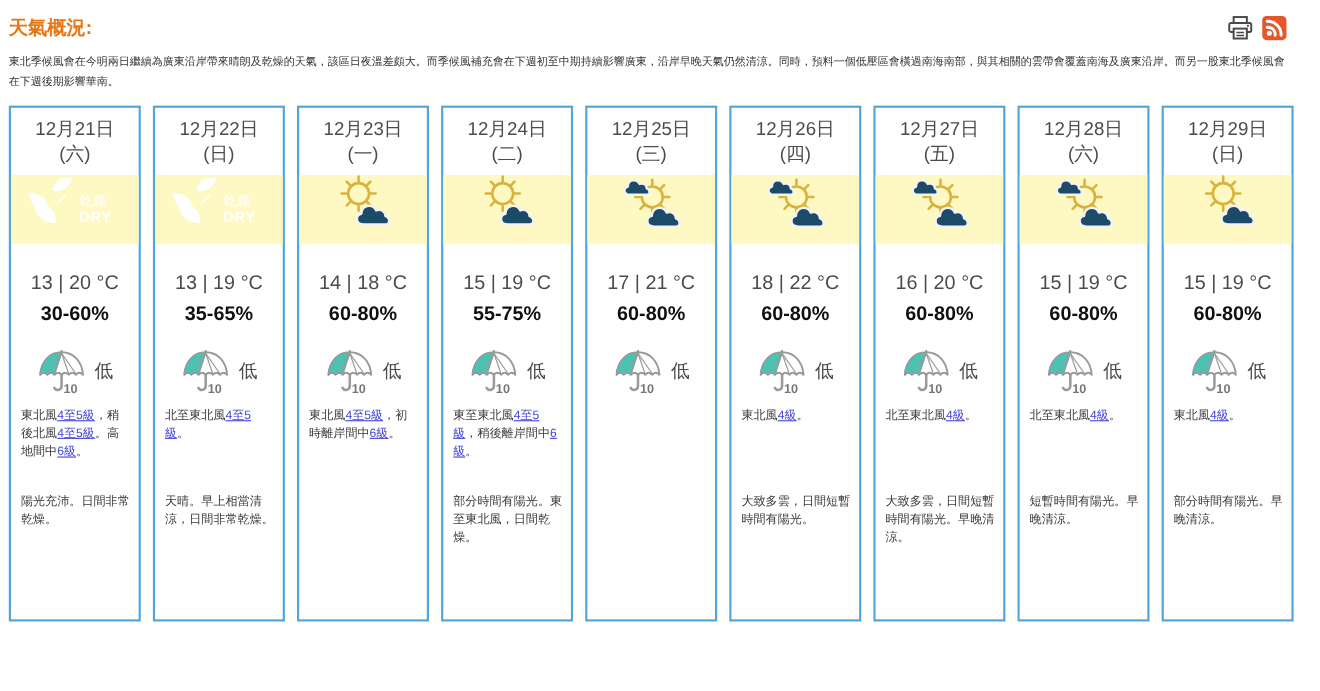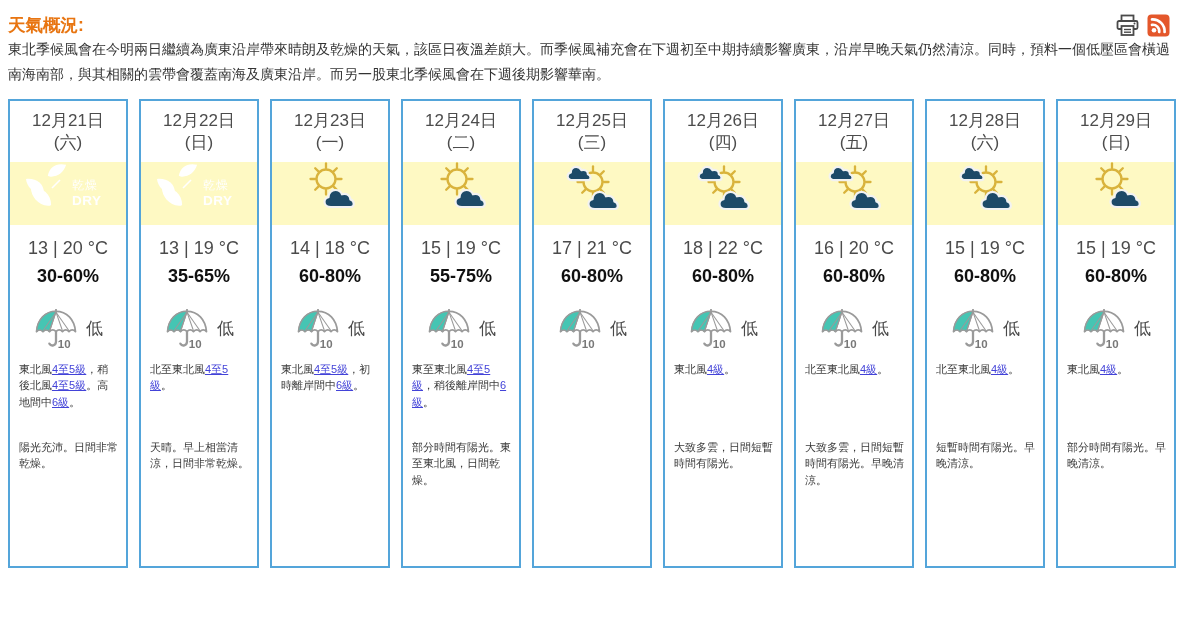--- a/index.html
+++ b/index.html
@@ -3,27 +3,27 @@
 <meta charset="utf-8">
 <style>
   html,body { margin:0; padding:0; background:#fff; }
   body { width:1200px; height:628px; overflow:hidden;
          font-family:"Liberation Sans","DejaVu Sans",sans-serif; }
   .page { padding:10px 24px 0 8px; }
   .header-row { display:flex; justify-content:space-between; align-items:flex-start; }
   .page-title { color:#e87511; font-weight:bold; font-size:17.5px; padding-top:3px; }
   .header-icons { display:flex; gap:7px; align-items:center; padding-right:6px; padding-top:4px; }
   .icon-btn { cursor:pointer; display:inline-flex; }
-  .summary { font-size:14px; color:#333; line-height:1.75; }
+  .summary { font-size:10px; color:#333; line-height:1.75; margin-top:11px; }
   .cards { display:flex; gap:11px; margin-top:13px; }
   .card { flex:1 1 0; border:2px solid #54a5da; background:#fff; min-height:465px;
           display:flex; flex-direction:column; }
   .date-box { text-align:center; padding:9px 0 7px; font-size:17px; color:#4c4c4c; line-height:1.32; }
   .icon-box { background:#fef9c3; height:63px; display:flex; align-items:flex-start; justify-content:center; }
-  .temp { text-align:center; font-size:18px; color:#4b4b4b; margin-top:13px; white-space:nowrap; }
+  .temp { text-align:center; font-size:18px; color:#4b4b4b; margin-top:25px; white-space:nowrap; }
   .humidity { text-align:center; font-size:18px; font-weight:bold; color:#101010; margin-top:7px; }
   .psr-row { display:flex; align-items:center; justify-content:center; gap:7px; margin-top:20px; }
   .psr-label { font-size:17px; color:#4a4a4a; }
   .desc { padding:10px 8px 0 9px; font-size:11px; color:#3a3a3a; line-height:1.5; }
   .wind { min-height:72px; }
   .weather { margin-top:6px; }
   .wind-link { color:#4343d8; text-decoration:underline; cursor:pointer; }
   svg text { font-family:"Liberation Sans","DejaVu Sans",sans-serif; }
 </style>
 </head>

